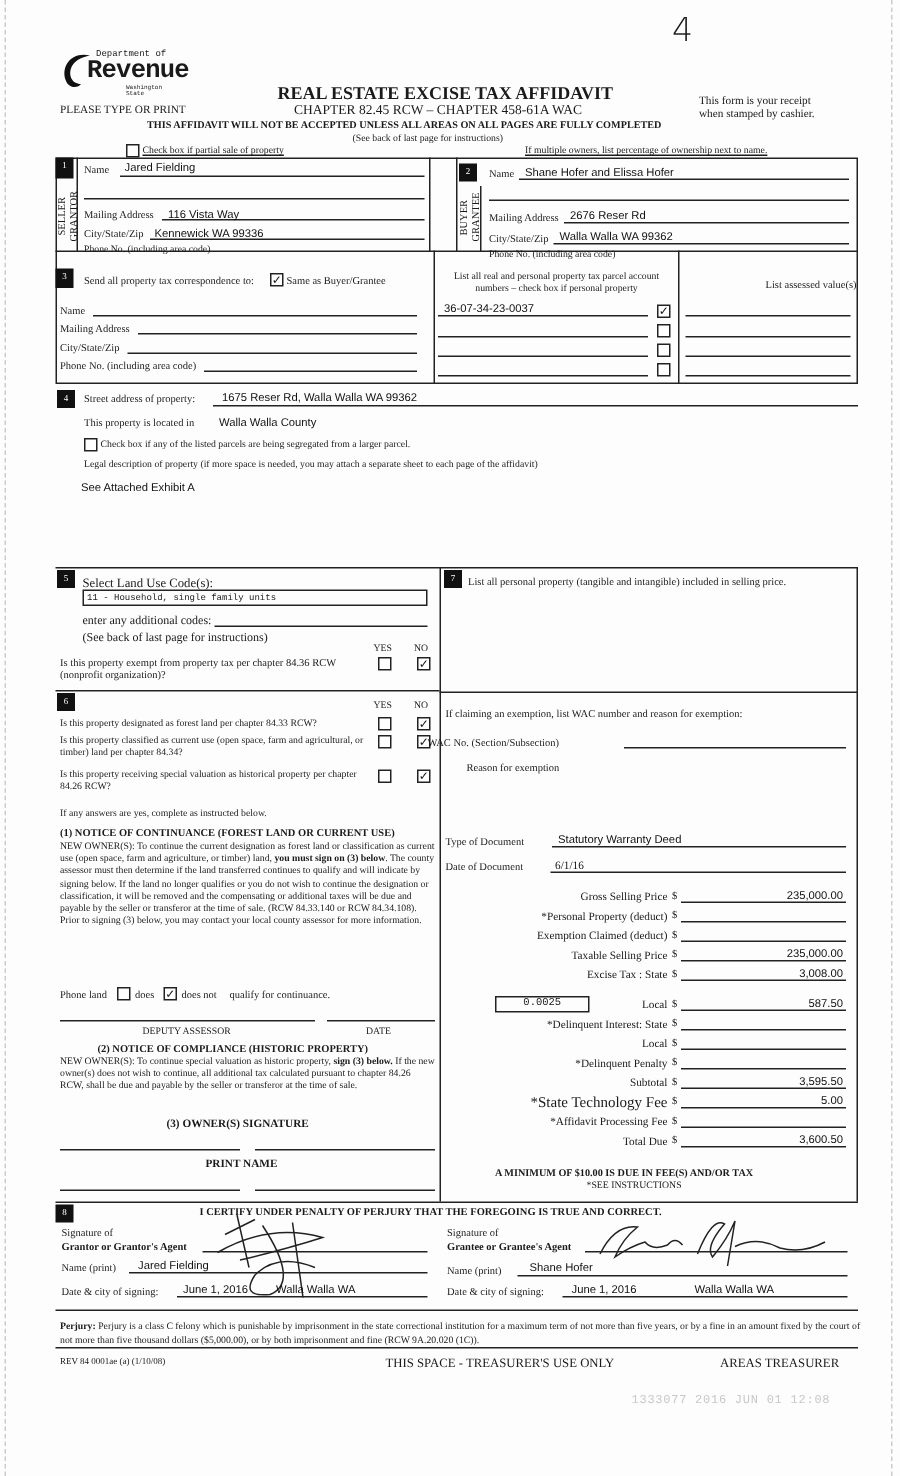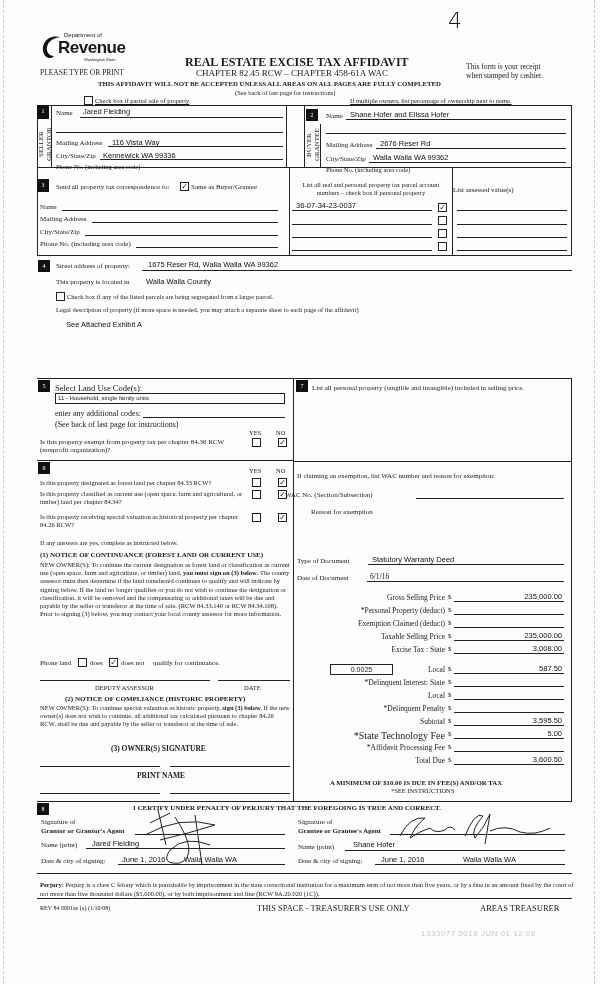--- a/index.html
+++ b/index.html
@@ -1,19 +1,19 @@
 <!DOCTYPE html>
 <html><head>
 <meta charset="utf-8">
 <style>
   * { box-sizing: border-box; margin: 0; padding: 0; }
   html, body { width: 600px; height: 984px; background: #fdfdfd; overflow: hidden; }
   body { position: relative; font-family: "Liberation Serif", serif; color: #1a1a1a; font-size: 8px; }
   .abs { position: absolute; }
-  .sans { font-family: Liberation Sans, sans-serif; }
+  .sans { font-family: Liberation Mono, monospace; }
   .bold { font-weight: bold; }
   .line { position: absolute; border-bottom: 1px solid #222; }
   .vline { position: absolute; border-left: 1px solid #222; }
   .numbox { position: absolute; background: #111; color: #fff; font-size: 6px; width: 12px; height: 12px; text-align: center; line-height: 12px; }
   .cb { position: absolute; width: 9px; height: 9px; border: 1px solid #222; background: #fff; font-size: 8px; line-height: 7px; text-align: center; font-family: "DejaVu Sans", sans-serif; }
   .fill { font-family: "Liberation Sans", sans-serif; font-size: 7.5px; color: #111; }
   .vert { position: absolute; writing-mode: vertical-rl; transform: rotate(180deg); font-size: 7px; text-align: center; line-height: 8px; }
   .right { text-align: right; }
   .small { font-size: 7px; }
   .tiny { font-size: 6.5px; }
@@ -91,21 +91,21 @@
 <div class="abs small" style="left:40px;top:203px;">Name</div>
 <div class="line" style="left:62px;top:210px;width:216px;"></div>
 <div class="abs small" style="left:40px;top:215px;">Mailing Address</div>
 <div class="line" style="left:92px;top:222px;width:186px;"></div>
 <div class="abs small" style="left:40px;top:228px;">City/State/Zip</div>
 <div class="line" style="left:85px;top:235px;width:193px;"></div>
 <div class="abs small" style="left:40px;top:240px;">Phone No. (including area code)</div>
 <div class="line" style="left:136px;top:247px;width:142px;"></div>
 
 <div class="abs tiny" style="left:291px;top:181px;width:160px;text-align:center;line-height:8px;"><span>List all real and personal property tax parcel account</span><br><span>numbers – check box if personal property</span></div>
-<div class="abs small" style="left:453px;top:186px;width:118px;text-align:left;">List assessed value(s)</div>
+<div class="abs small" style="left:453px;top:186px;width:118px;text-align:right;">List assessed value(s)</div>
 
 <div>
   <div class="abs fill" style="left:296px;top:201px;">36-07-34-23-0037</div>
   <div class="line" style="left:292px;top:210px;width:140px;"></div>
   <div class="cb" style="left:438px;top:203px;">✓</div>
   <div class="line" style="left:457px;top:210px;width:110px;"></div>
 </div>
 <div>
   <div class="line" style="left:292px;top:224px;width:140px;"></div>
   <div class="cb" style="left:438px;top:216px;"></div>
@@ -124,21 +124,21 @@
 
 <div class="numbox" style="left:38px;top:260px;">4</div>
 <div class="abs small" style="left:56px;top:262px;">Street address of property:</div>
 <div class="line" style="left:142px;top:270px;width:430px;"></div>
 <div class="abs fill" style="left:148px;top:260px;">1675 Reser Rd, Walla Walla WA 99362</div>
 <div class="abs small" style="left:56px;top:278px;">This property is located in</div>
 <div class="abs fill" style="left:146px;top:277px;font-weight:normal;">Walla Walla County</div>
 <div class="cb" style="left:56px;top:292px;"></div>
 <div class="abs tiny" style="left:67px;top:293px;">Check box if any of the listed parcels are being segregated from a larger parcel.</div>
 <div class="abs tiny" style="left:56px;top:306px;">Legal description of property (if more space is needed, you may attach a separate sheet to each page of the affidavit)</div>
-<div class="abs fill" style="left:66px;top:320px;">See Attached Exhibit A</div>
+<div class="abs fill" style="left:54px;top:320px;">See Attached Exhibit A</div>
 
 <div class="abs" style="left:37px;top:378px;width:535px;height:423px;border-top:1.5px solid #222;border-right:1px solid #222;"></div>
 <div class="vline" style="left:293px;top:378px;height:423px;"></div>
 <div class="line" style="left:37px;top:460px;width:256px;"></div>
 <div class="line" style="left:293px;top:461px;width:279px;"></div>
 <div class="line" style="left:37px;top:801px;width:535px;border-bottom-width:1.5px;"></div>
 
 <div class="numbox" style="left:38px;top:380px;">5</div>
 <div class="abs" style="left:55px;top:383px;font-size:8.5px;">Select Land Use Code(s):</div>
 <div class="abs sans" style="left:55px;top:393px;width:230px;height:11px;border:1px solid #222;font-size:6px;padding:1px 2px;">11 - Household, single family units</div>

